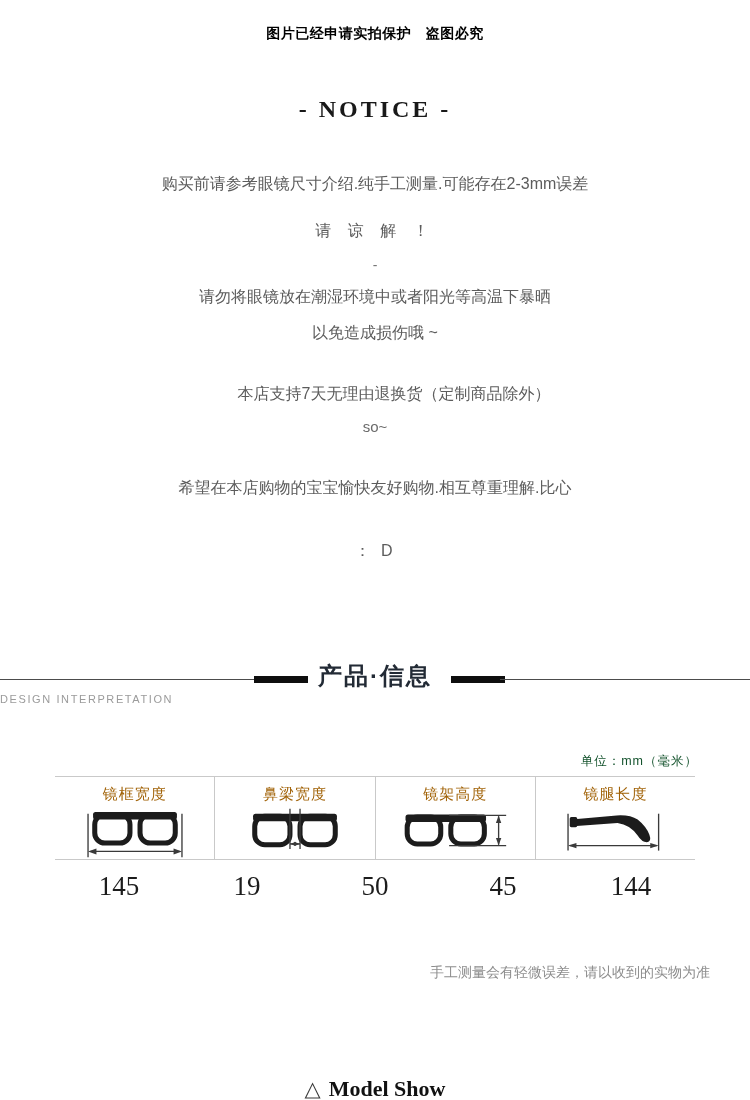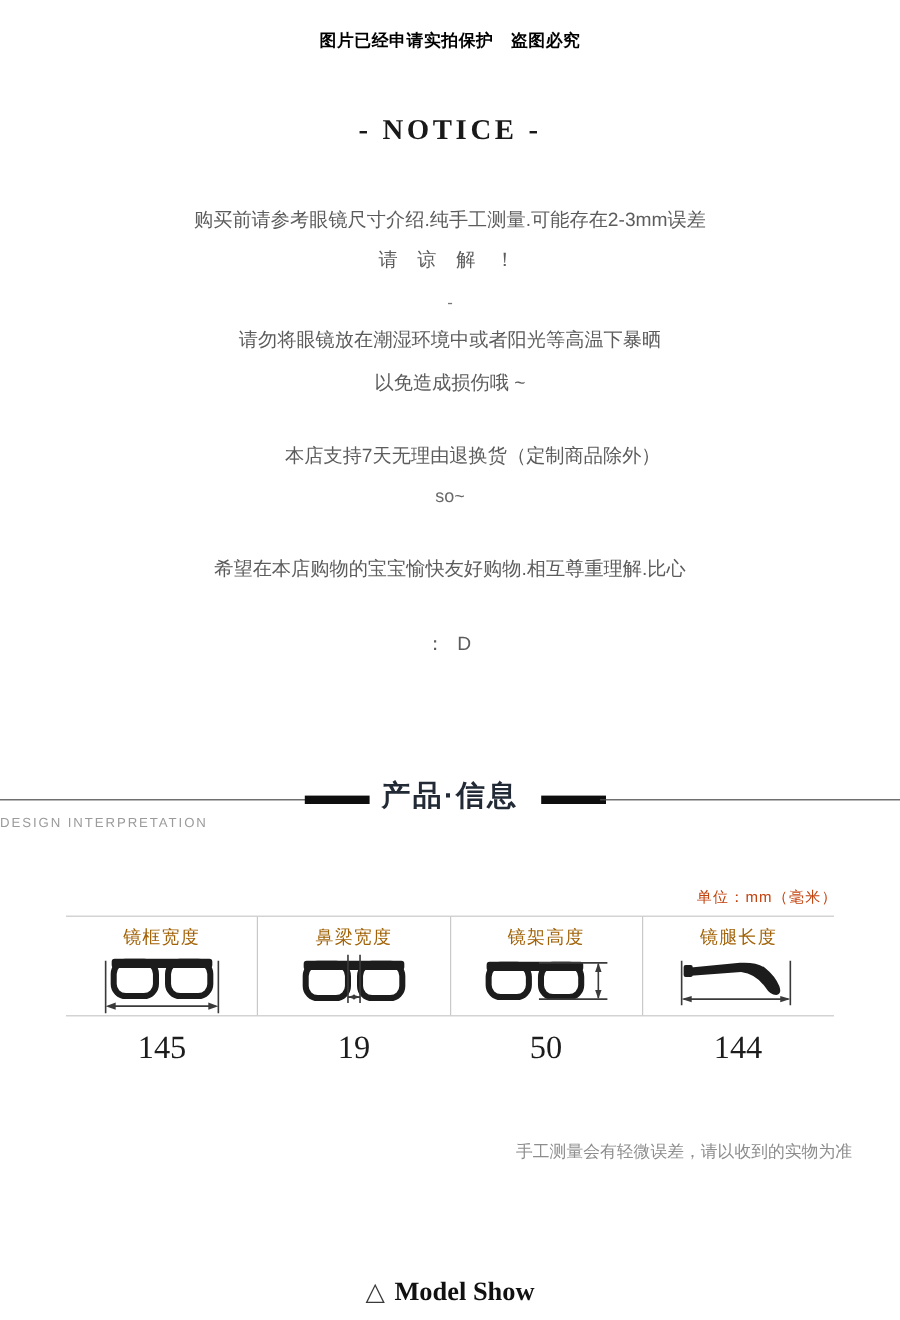--- a/index.html
+++ b/index.html
@@ -3,40 +3,40 @@
 <meta charset="utf-8">
 <style>
   html,body{margin:0;padding:0;background:#ffffff;}
   body{width:750px;height:1100px;overflow:hidden;font-family:"Liberation Sans",sans-serif;color:#5c5c5c;}
 
   .protection{padding-top:25px;text-align:center;font-size:14px;font-weight:bold;color:#000;letter-spacing:.5px;white-space:pre-wrap;}
   .notice-title{margin-top:53px;text-align:center;font-family:"Liberation Serif",serif;font-weight:bold;font-size:24px;color:#191919;letter-spacing:3px;}
 
   .nl{ text-align:center;font-size:16px;color:#5c5c5c;line-height:21px;}
   .ln0{margin-top:50px;}
-  .ln1{margin-top:13px;letter-spacing:6px;}
+  .ln1{margin-top:26px;letter-spacing:6px;}
   .ln2{margin-top:14px;font-size:14px;color:#777;}
   .ln3{margin-top:10px;}
   .ln4{margin-top:15px;}
   .ln5{margin-top:40px;padding-left:38px;}
   .ln6{margin-top:12px;font-size:15px;color:#6a6a6a;}
   .ln7{margin-top:40px;}
   .ln8{margin-top:42px;letter-spacing:3px;}
 
   .divider{position:relative;height:58px;margin-top:96px;}
   .divider .thin{position:absolute;top:22px;height:1px;background:#4c4c4c;}
   .divider .thin.left{left:0;width:256px;}
   .divider .thin.right{right:0;width:250px;}
   .divider .bar{position:absolute;top:19px;height:7px;background:#0e0e0e;}
   .divider .bar.left{left:254px;width:54px;}
   .divider .bar.right{right:245px;width:54px;}
   .divider-title{position:absolute;left:0;right:0;top:3px;text-align:center;font-size:24px;font-weight:bold;color:#222a35;letter-spacing:2px;}
   .divider-sub{position:absolute;left:0;right:0;top:36px;text-align:left;font-size:11px;color:#9b9b9b;letter-spacing:1.6px;}
 
-  .unit-label{margin-top:38px;text-align:right;padding-right:52px;font-size:12.5px;color:#c2410c;letter-spacing:1px;}
+  .unit-label{margin-top:38px;text-align:right;padding-right:52px;font-size:12.5px;color:#14532d;letter-spacing:1px;}
 
   .size-table{width:640px;margin:6px auto 0 auto;}
   .size-grid{display:flex;border-top:1px solid #c9c9c9;border-bottom:1px solid #c9c9c9;height:82px;}
   .size-cell{flex:1;text-align:center;}
   .size-cell + .size-cell{border-left:1px solid #c9c9c9;}
   .cell-label{padding-top:8px;font-size:15px;color:#a16207;letter-spacing:1px;}
   .cell-icon{display:block;margin:3px auto 0 auto;}
   .size-values{display:flex;}
   .size-value{flex:1;text-align:center;padding-top:11px;font-family:"Liberation Serif",serif;font-size:27px;color:#1c1c1c;}
 
@@ -145,20 +145,21 @@
         <polygon points="112,46 102,42.8 102,49.2" fill="#3a3a3a"></polygon>
       </svg>
     </div>
 
   </div>
 
   <div class="size-values">
     <div class="size-value">145</div>
     <div class="size-value">19</div>
     <div class="size-value">50</div>
+    <div class="size-value">45</div>
     <div class="size-value">144</div>
   </div>
 </div>
 
 <div class="measure-note">手工测量会有轻微误差，请以收到的实物为准</div>
 
 <div class="model-show">
   <span class="tri">△</span><span>Model Show</span>
 </div>
 

